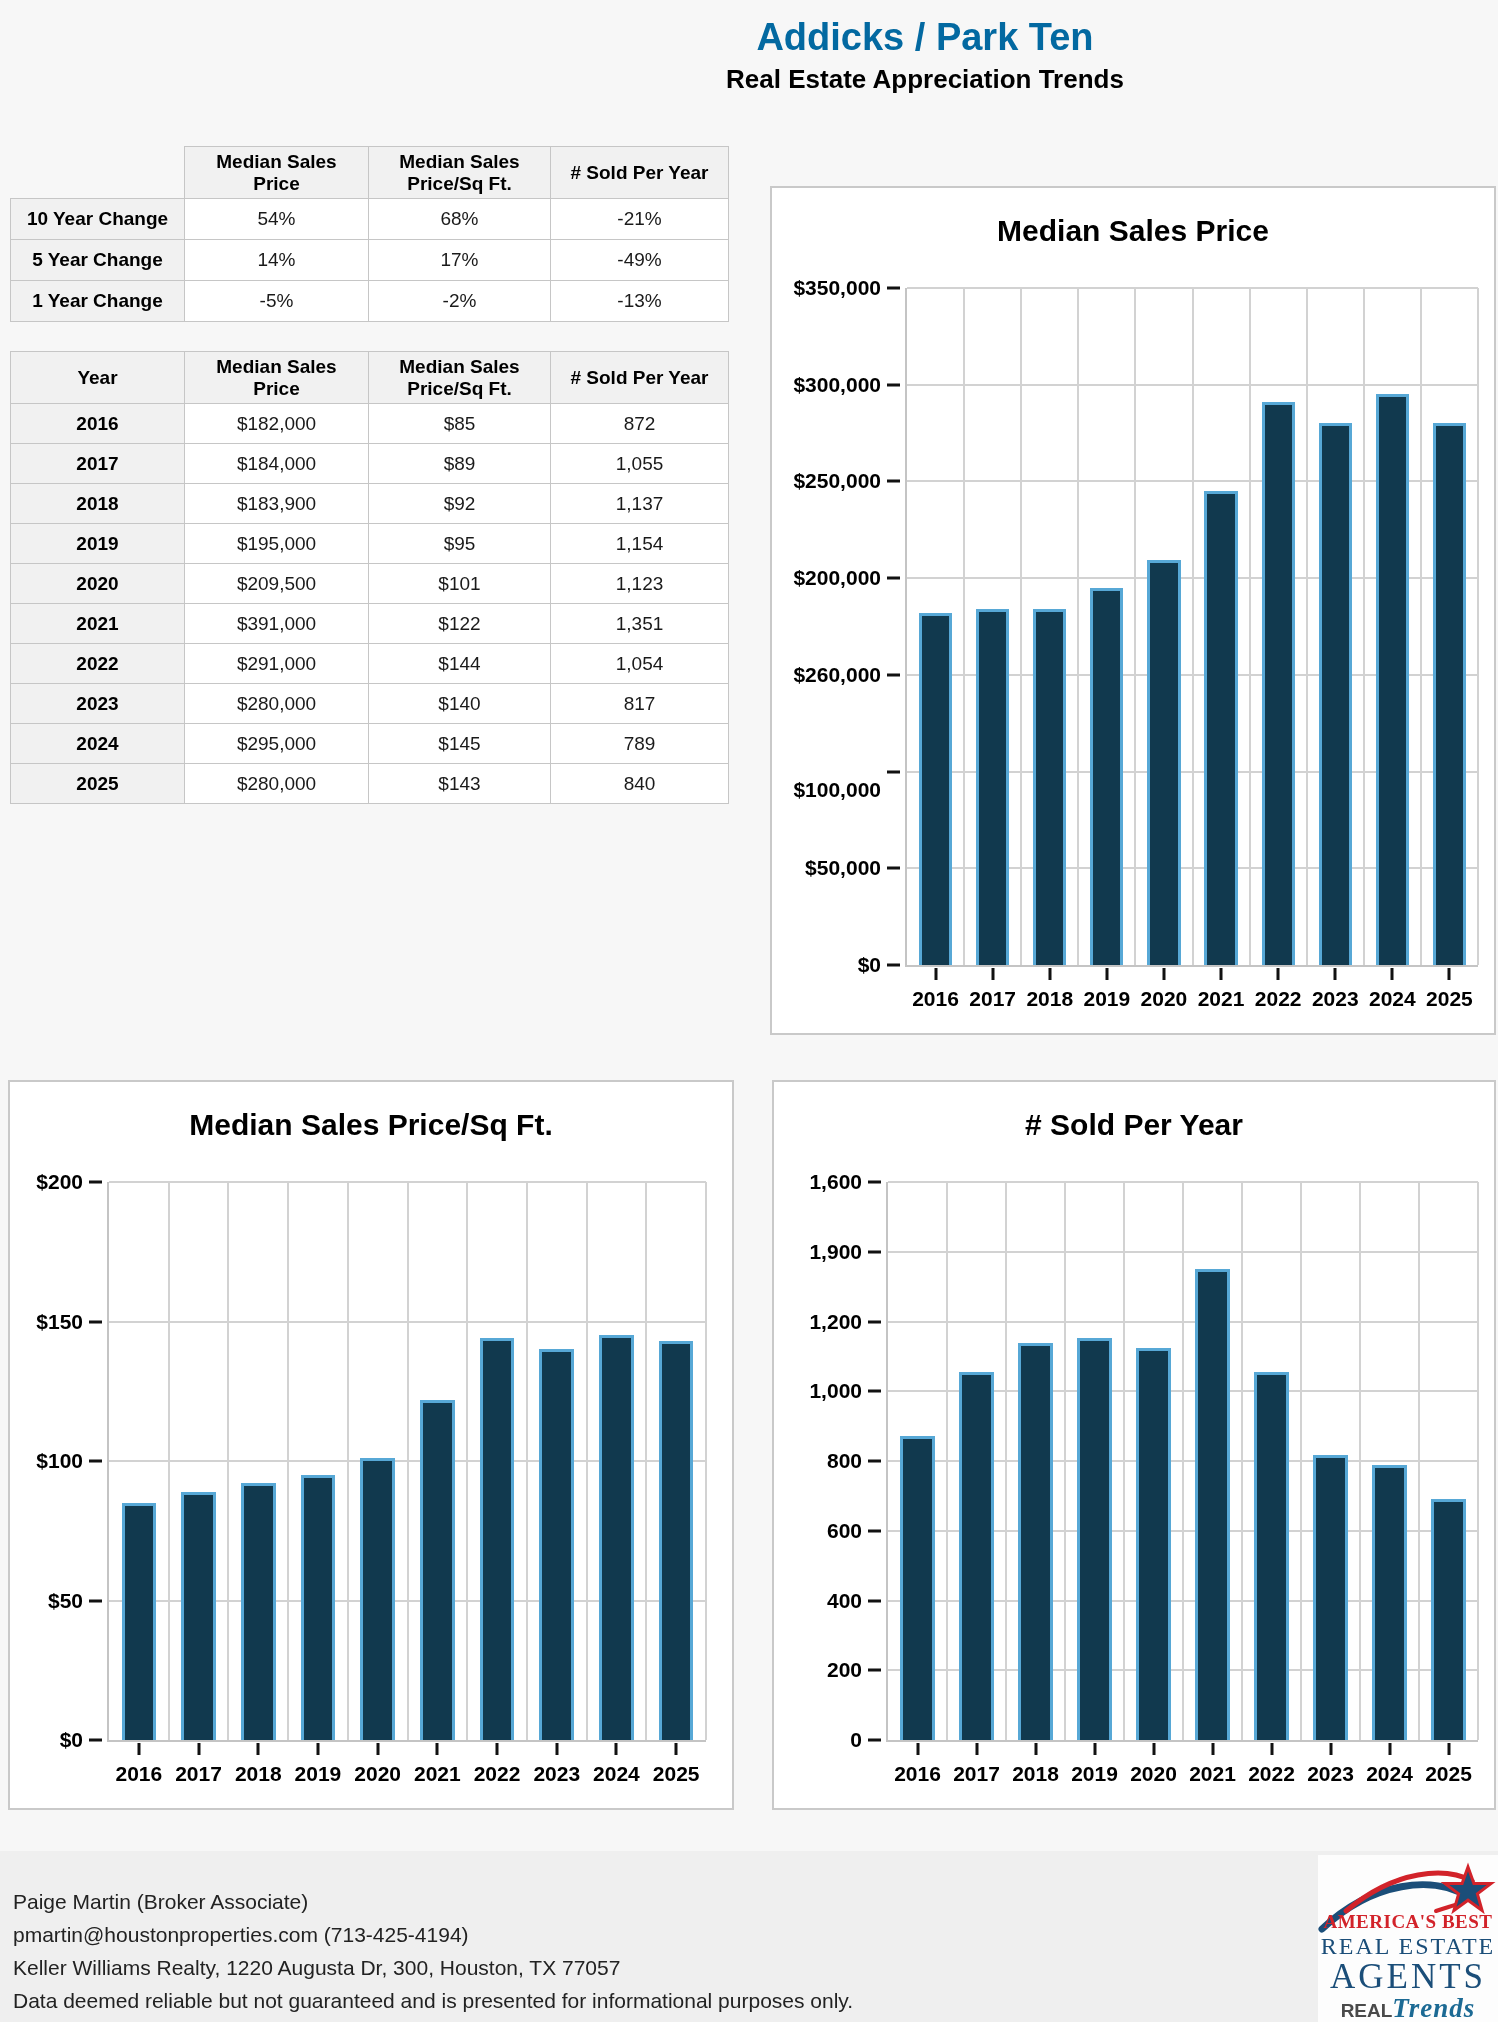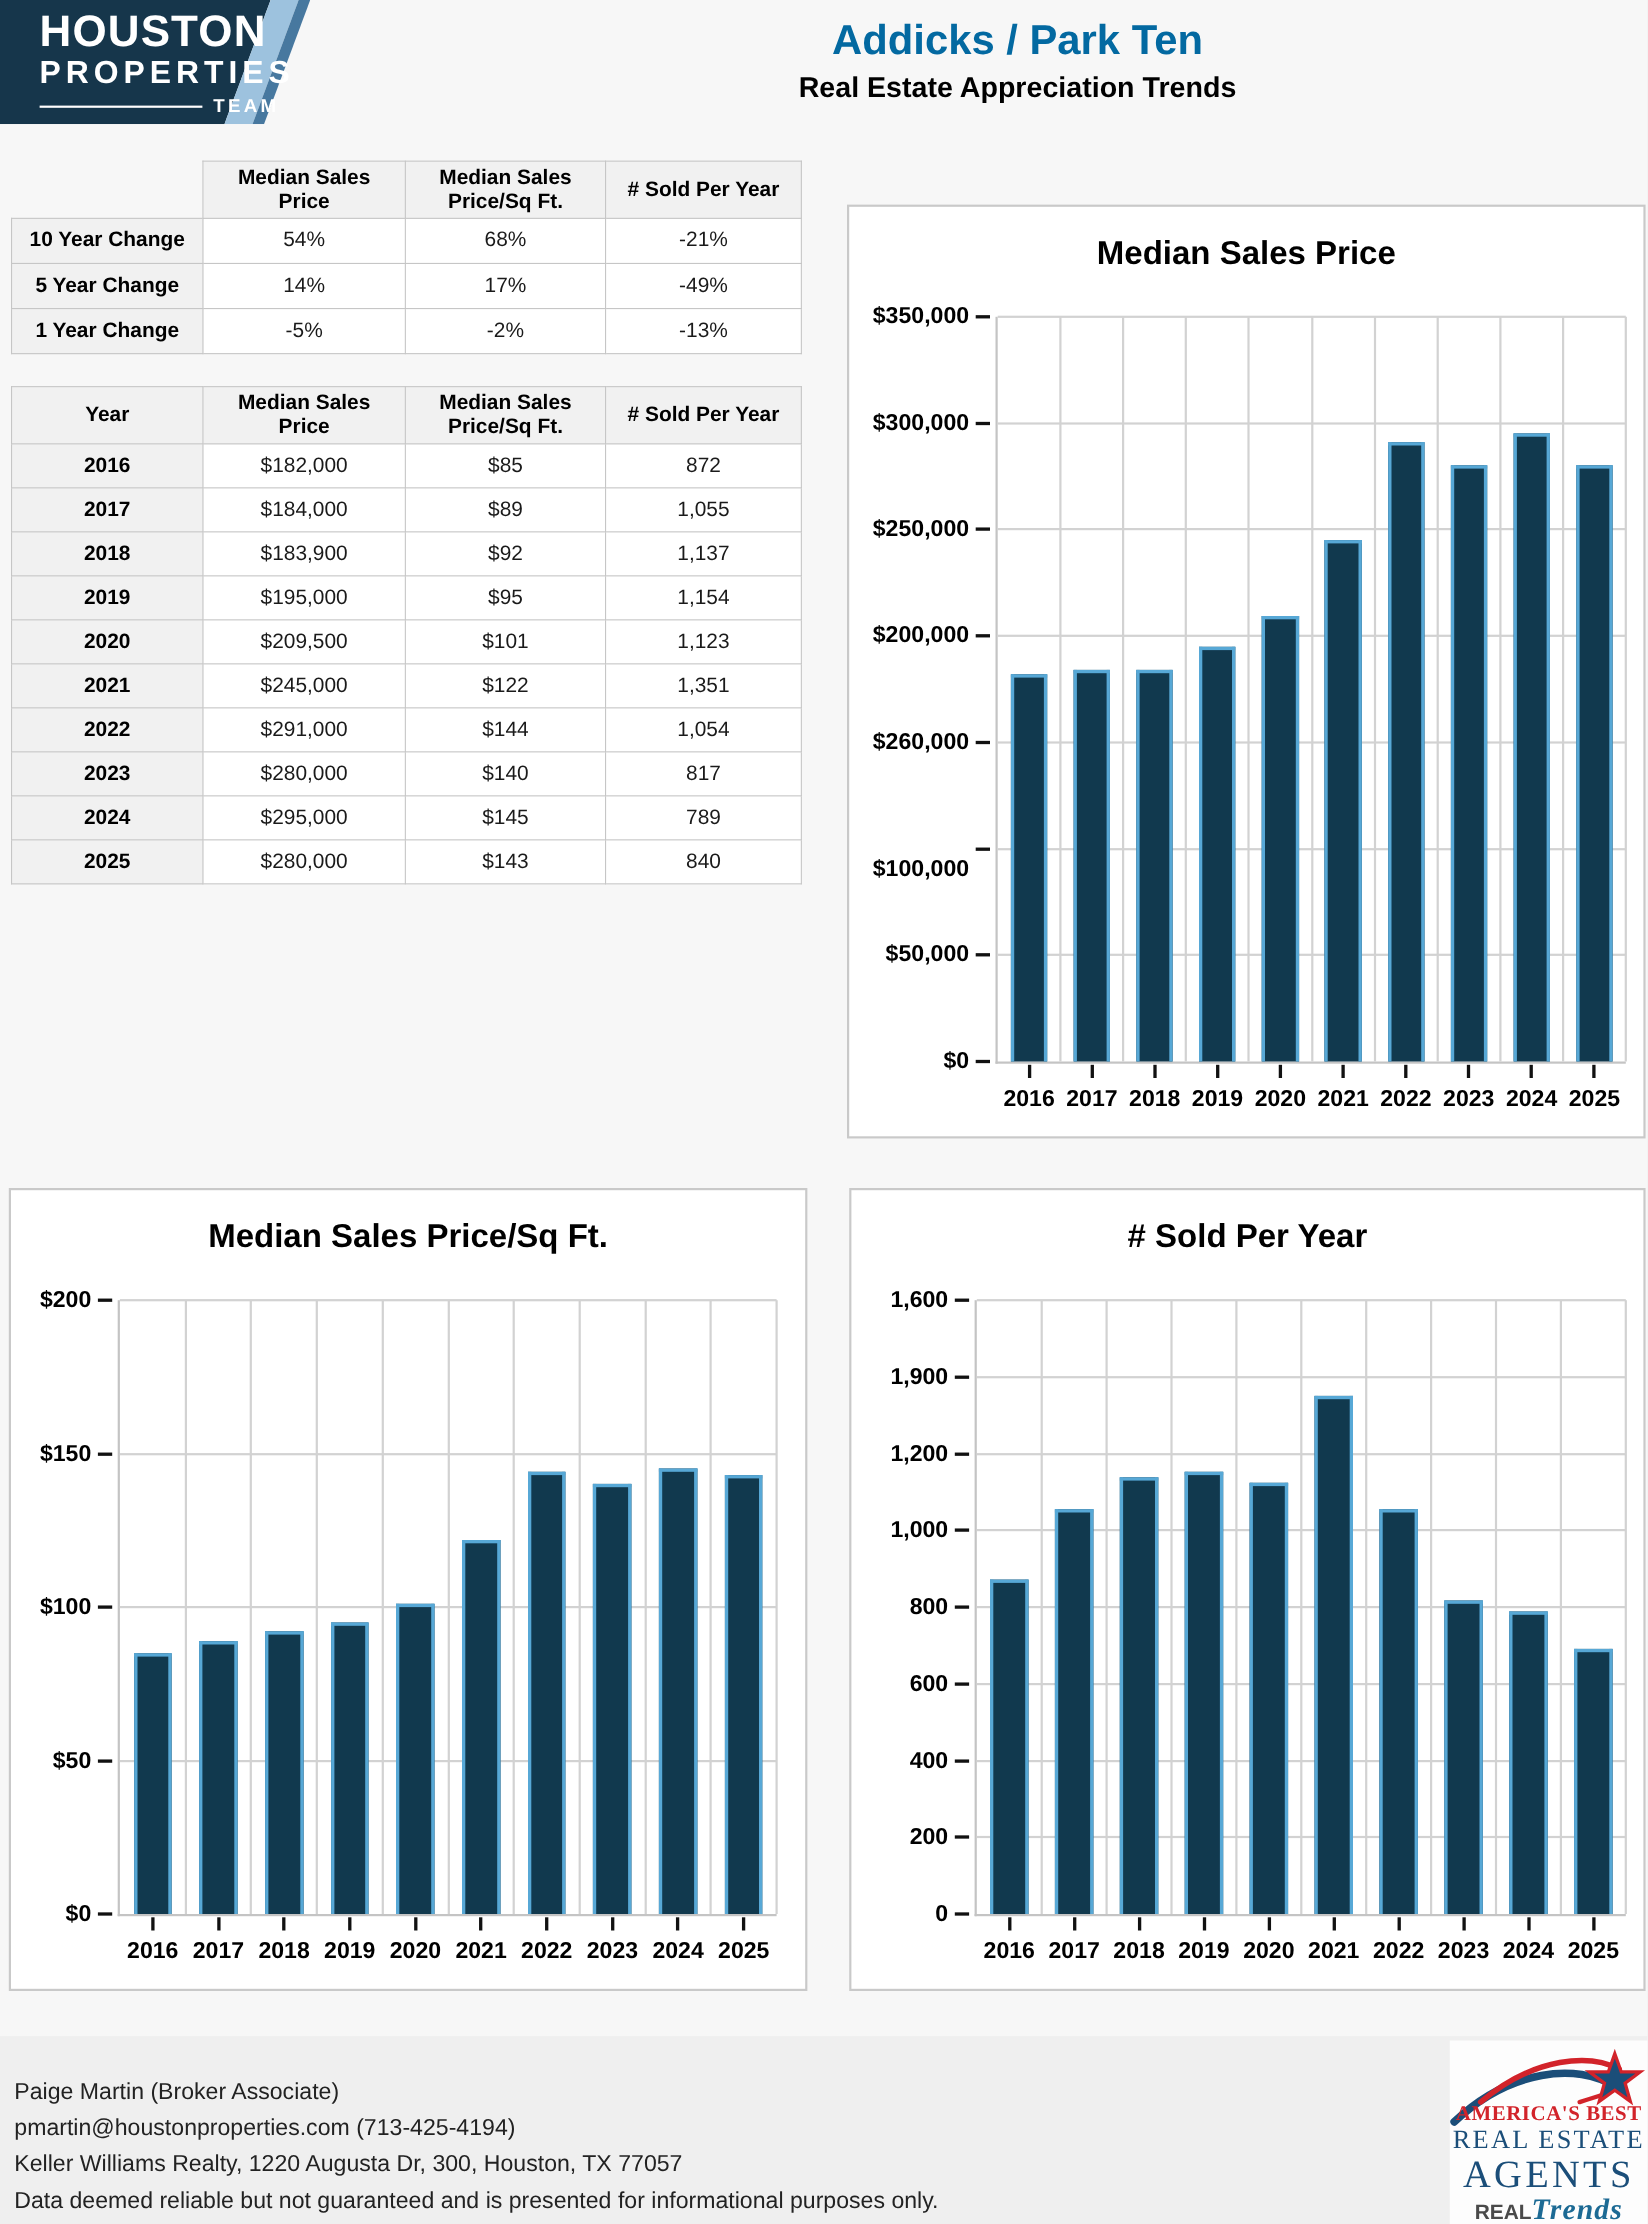--- a/index.html
+++ b/index.html
@@ -78,33 +78,20 @@
   .badge-line4{position:absolute;top:138px;width:100%;font-size:19px;font-weight:bold;
                color:#4a4a4a;font-family:"Liberation Sans",sans-serif;}
   .badge-trends{font-size:27px;font-weight:bold;font-style:italic;color:#1c6a94;
                font-family:"Liberation Serif",serif;letter-spacing:1px;}
 </style>
 </head>
 <body>
 
 <div id="page">
 
-  <div id="logo">
-    <div class="base"></div>
-    <div class="stripe-light"></div>
-    <div class="stripe-mid"></div>
-    <div class="logo-text">
-      <div class="logo-line1">HOUSTON</div>
-      <div class="logo-line2">PROPERTIES</div>
-      <div class="logo-team-row">
-        <div class="logo-rule"></div>
-        <div class="logo-line3">TEAM</div>
-      </div>
-    </div>
-  </div>
 
   <div id="title-block">
     <h1 id="page-title">Addicks / Park Ten</h1>
     <h2 id="page-subtitle">Real Estate Appreciation Trends</h2>
   </div>
 
   <table id="summary-table" class="datatable">
     <colgroup>
         <col class="c0">
         <col class="c1">
@@ -182,21 +169,21 @@
           <td>1,154</td>
         </tr>
         <tr>
           <th>2020</th>
           <td>$209,500</td>
           <td>$101</td>
           <td>1,123</td>
         </tr>
         <tr>
           <th>2021</th>
-          <td>$245,000</td>
+          <td>$391,000</td>
           <td>$122</td>
           <td>1,351</td>
         </tr>
         <tr>
           <th>2022</th>
           <td>$291,000</td>
           <td>$144</td>
           <td>1,054</td>
         </tr>
         <tr>

